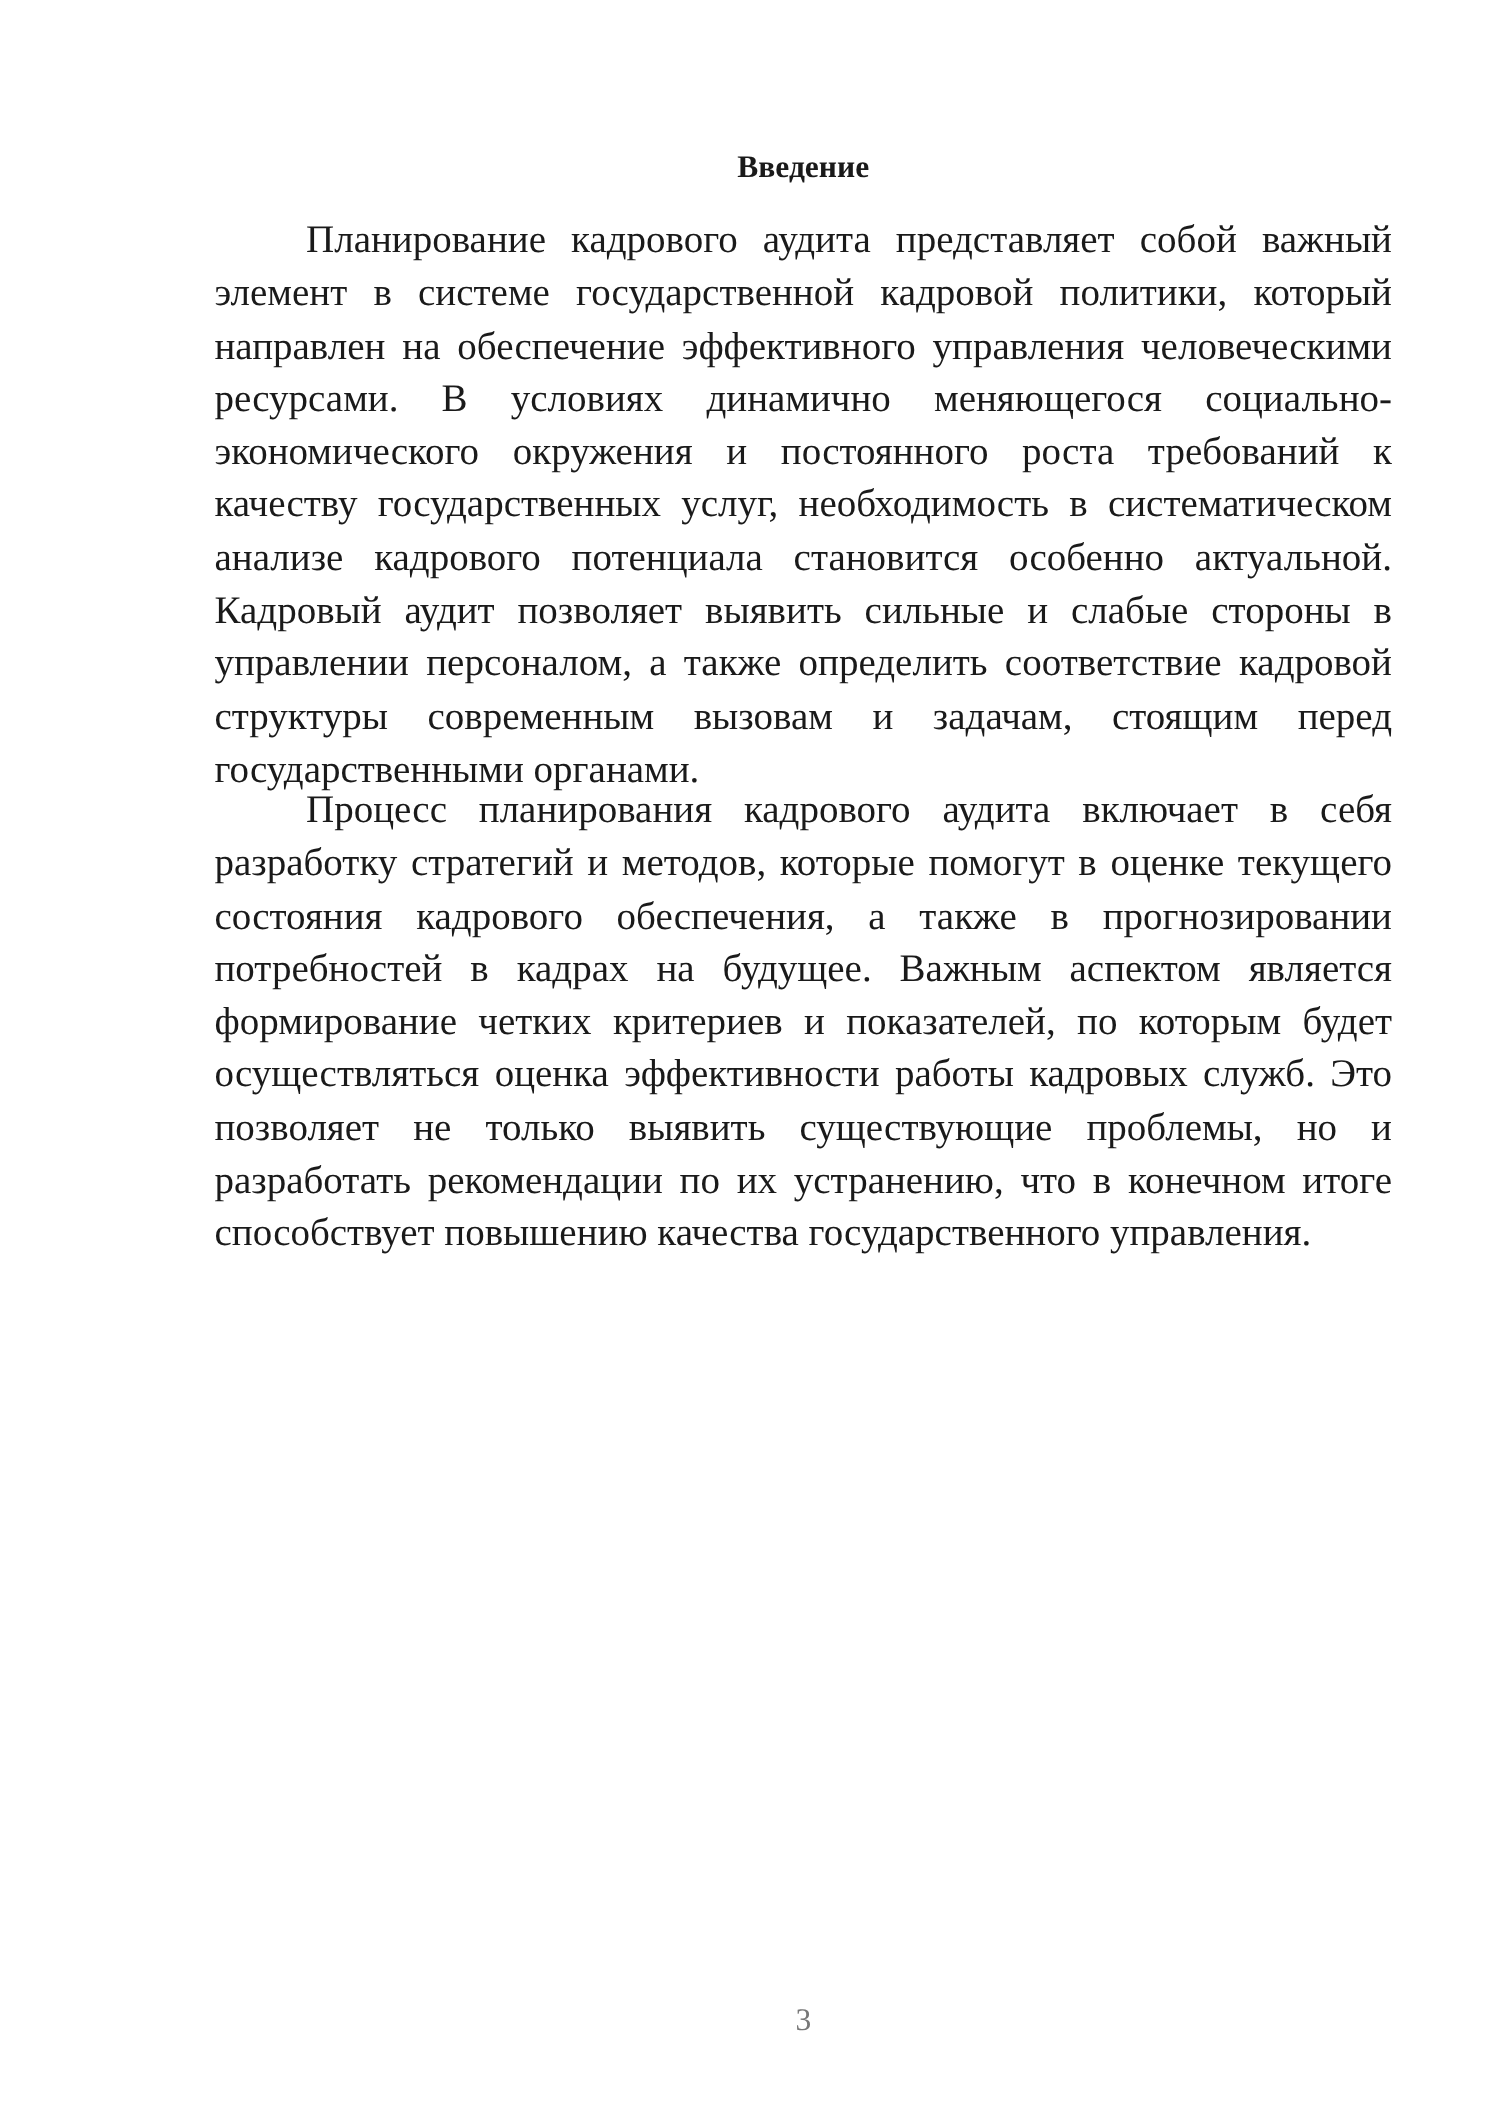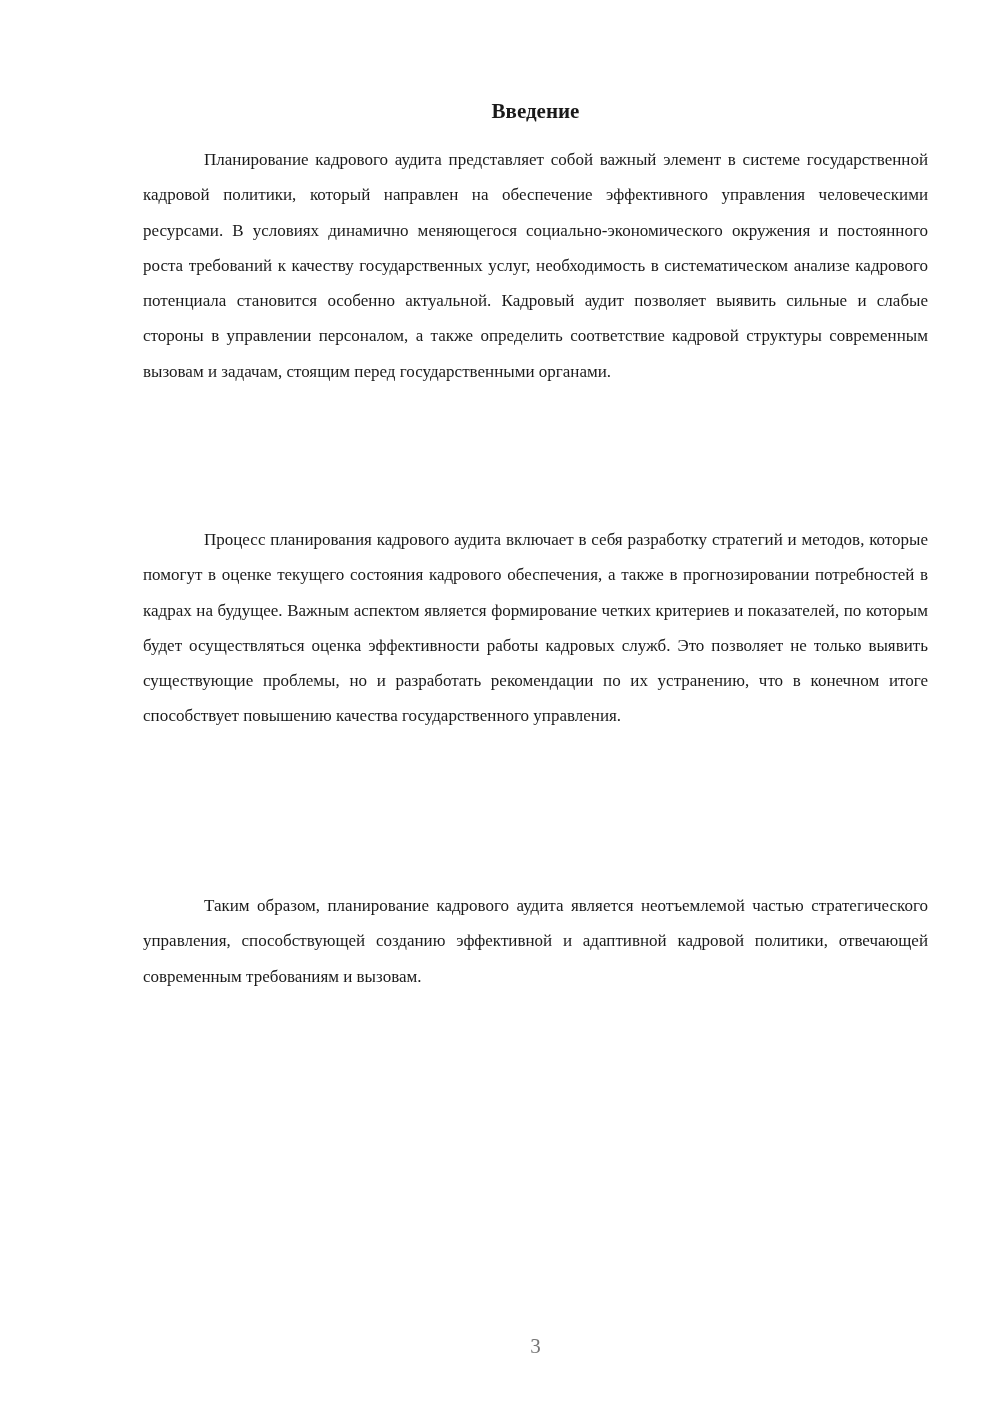--- a/index.html
+++ b/index.html
@@ -7,33 +7,32 @@
     .page {
       position: absolute; left: 0; top: 0; width: 1000px; height: 1414px; background: #fff;
       font-family: "Liberation Serif", serif; color: #1a1a1a; text-decoration: underline;
     }
     .title {
       position: absolute; top: 96px; left: 0; width: 1071px; text-align: center;
       font-weight: bold; font-size: 21px; line-height: 30px;
     }
     .para {
       position: absolute; left: 143px; width: 785px;
-      font-size: 17px; line-height: 35.3px; text-align: justify;
+      font-size: 26px; line-height: 35.3px; text-align: justify;
       text-indent: 61px; margin: 0;
     }
     .p1 { top: 142px; }
     .p2 { top: 522px; }
     .p3 { top: 888px; }
     .pagenum {
       position: absolute; top: 1334px; left: 0; width: 1071px; text-align: center;
       font-size: 21px; color: #777;
     }
   </style>
 </head>
 <body>
 
 <div class="page">
   <div class="title">Введение</div>
   <p class="para p1">Планирование кадрового аудита представляет собой важный элемент в системе государственной кадровой политики, который направлен на обеспечение эффективного управления человеческими ресурсами. В условиях динамично меняющегося социально-экономического окружения и постоянного роста требований к качеству государственных услуг, необходимость в систематическом анализе кадрового потенциала становится особенно актуальной. Кадровый аудит позволяет выявить сильные и слабые стороны в управлении персоналом, а также определить соответствие кадровой структуры современным вызовам и задачам, стоящим перед государственными органами.</p>
   <p class="para p2">Процесс планирования кадрового аудита включает в себя разработку стратегий и методов, которые помогут в оценке текущего состояния кадрового обеспечения, а также в прогнозировании потребностей в кадрах на будущее. Важным аспектом является формирование четких критериев и показателей, по которым будет осуществляться оценка эффективности работы кадровых служб. Это позволяет не только выявить существующие проблемы, но и разработать рекомендации по их устранению, что в конечном итоге способствует повышению качества государственного управления.</p>
-  <p class="para p3">Таким образом, планирование кадрового аудита является неотъемлемой частью стратегического управления, способствующей созданию эффективной и адаптивной кадровой политики, отвечающей современным требованиям и вызовам.</p>
   <div class="pagenum">3</div>
 </div>
 
 </body></html>

